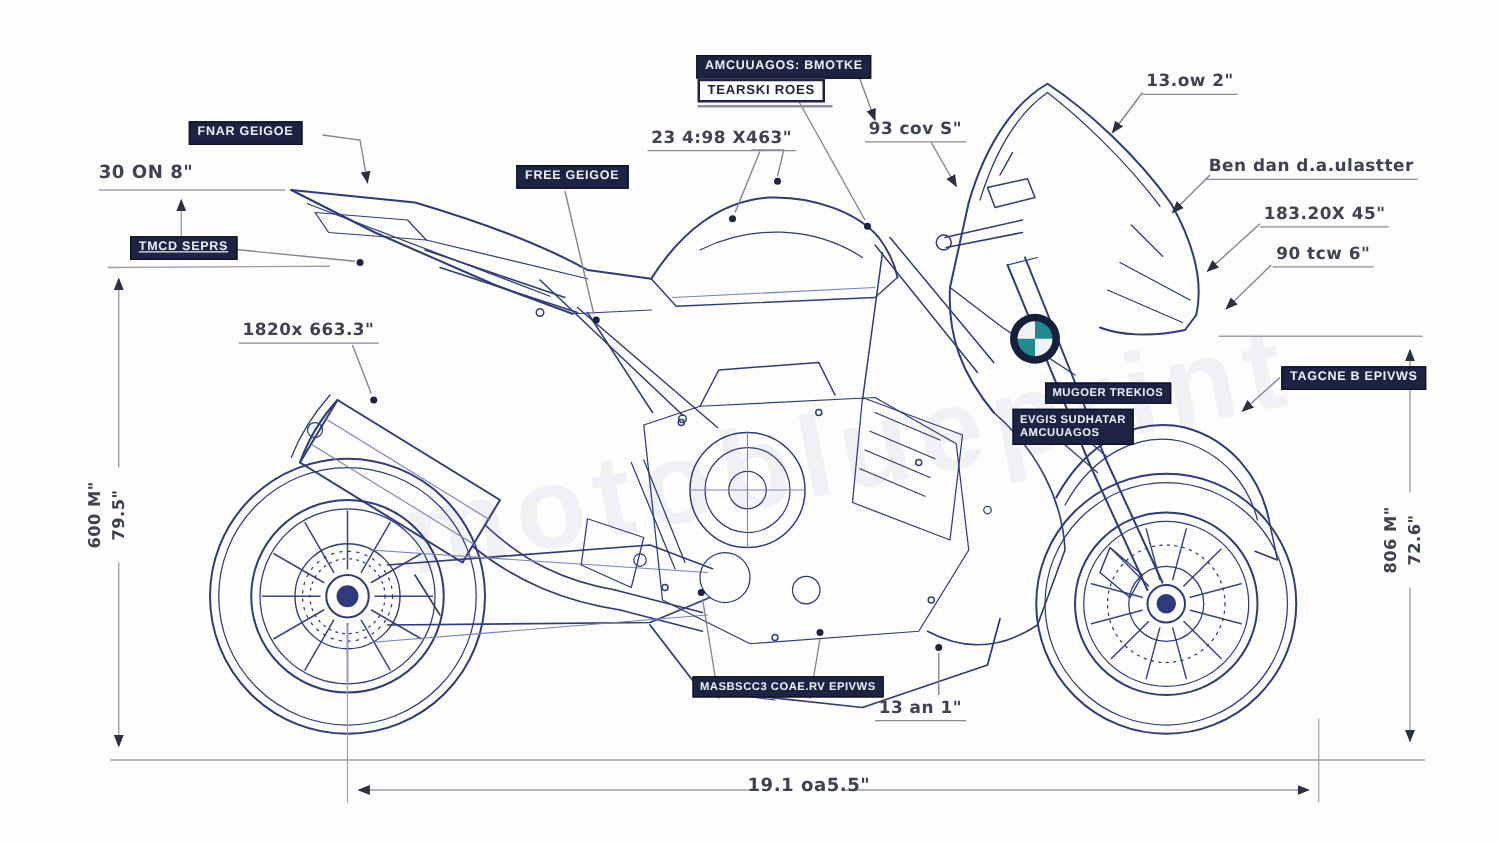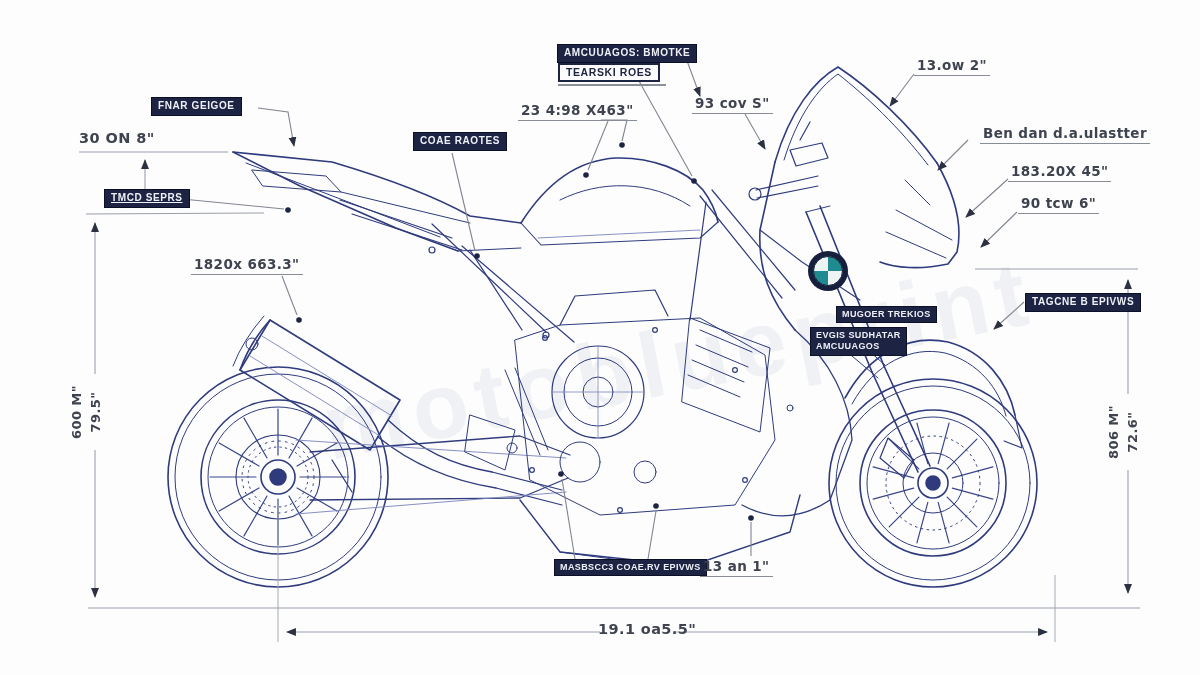--- a/index.html
+++ b/index.html
@@ -272,42 +272,42 @@
     <circle cx="299" cy="320" r="2.8"></circle>
     <circle cx="561" cy="474" r="2.8"></circle>
     <circle cx="656" cy="506" r="2.8"></circle>
     <circle cx="751" cy="518" r="2.8"></circle>
   </g>
 </svg>
 
   <div class="lbox" style="left:151px;top:97px;text-align:right;">FNAR GEIGOE</div>
   <div class="dim big" style="left:79px;top:130px;">30 ON 8"</div>
   <div class="lbox" style="left:104px;top:189px;text-decoration:underline;">TMCD SEPRS</div>
-  <div class="lbox" style="left:413px;top:132px;">COAE RAOTES</div>
+  <div class="lbox" style="left:413px;top:132px;">FREE GEIGOE</div>
 
   <div class="lbox" style="left:557px;top:44px;">AMCUUAGOS: BMOTKE</div>
   <div class="obox" style="left:558px;top:63px;">TEARSKI ROES</div>
   <div class="dim u" style="left:518px;top:102px;">23 4:98 X463"</div>
   <div class="dim u" style="left:692px;top:95px;">93 cov S"</div>
 
   <div class="dim u" style="left:914px;top:57px;">13.ow 2"</div>
-  <div class="dim u" style="left:964px;top:125px;margin-left:16px;">Ben dan d.a.ulastter</div>
+  <div class="dim u" style="left:964px;top:125px;">Ben dan d.a.ulastter</div>
   <div class="dim u" style="left:1008px;top:163px;">183.20X 45"</div>
   <div class="dim u" style="left:1018px;top:195px;">90 tcw 6"</div>
 
   <div class="lbox small" style="left:810px;top:279px;margin-top:48px;">
     <div>EVGIS SUDHATAR</div>
     <div>AMCUUAGOS</div>
   </div>
   <div class="lbox small" style="left:836px;top:306px;">MUGOER TREKIOS</div>
   <div class="lbox" style="left:1025px;top:293px;">TAGCNE B EPIVWS</div>
 
   <div class="dim u" style="left:191px;top:256px;">1820x 663.3"</div>
 
-  <div class="lbox small" style="left:554px;top:559px;">MASBSCC3 COAE.RV EPIVWS</div>
+  <div class="lbox small" style="left:554px;top:541px;">MASBSCC3 COAE.RV EPIVWS</div>
   <div class="dim u" style="left:700px;top:558px;">13 an 1"</div>
   <div class="dim big" style="left:598px;top:621px;">19.1 oa5.5"</div>
 
   <div class="vdim" style="left:87px;top:412px;">
     <span>600 M"</span><br>
     <span>79.5"</span>
   </div>
   <div class="vdim" style="left:1124px;top:432px;">
     <span>806 M"</span><br>
     <span>72.6"</span>

